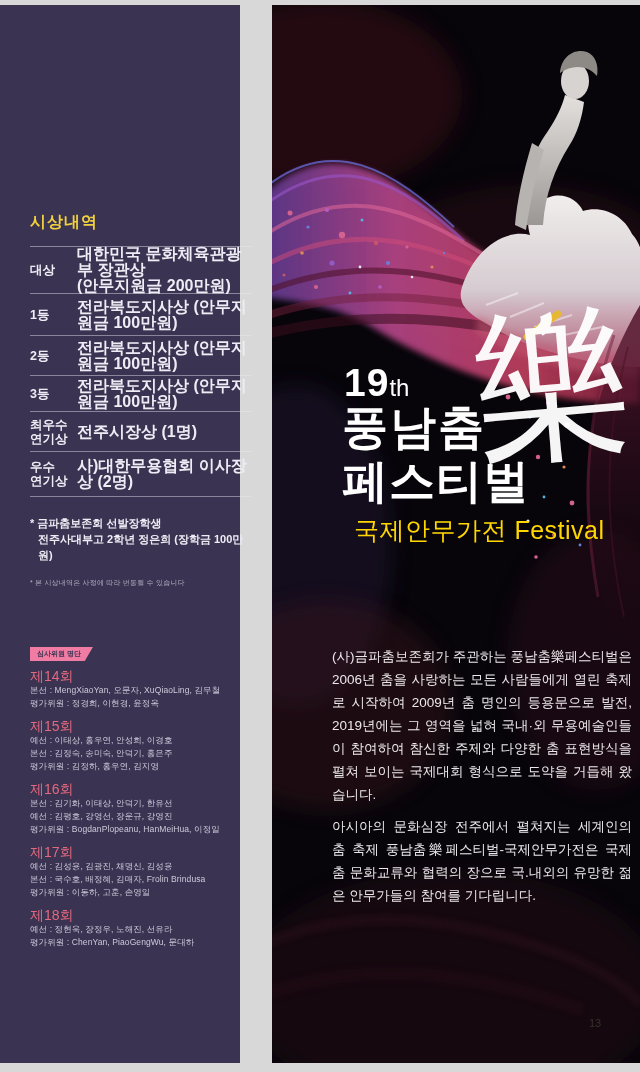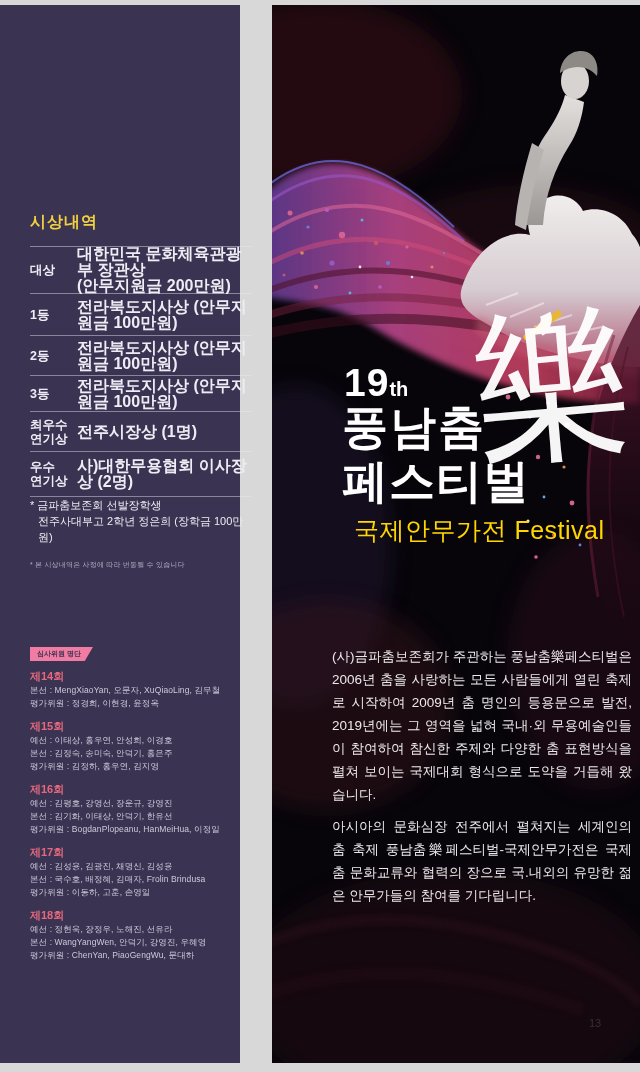--- a/index.html
+++ b/index.html
@@ -10,38 +10,38 @@
   
   .left-panel { position:absolute; left:0; top:5px; width:240px; height:1058px; background:#3a3351; }
   .awards { position:absolute; left:30px; top:207px; width:222px; }
   .awards-title { color:#f2d13f; font-size:16px; font-weight:800; letter-spacing:1px; margin-bottom:13px; }
   .awards-table { border-top:1px solid rgba(236,232,245,.45); border-bottom:1px solid rgba(236,232,245,.45); }
   .award-row { display:flex; align-items:center; border-bottom:1px solid rgba(236,232,245,.45); }
   .award-row:last-child { border-bottom:none; }
   .award-label { width:47px; flex:0 0 47px; color:#efecf5; font-size:12.5px; font-weight:600; white-space:pre-line; line-height:14px; }
   .award-value { color:#efecf5; font-size:16px; font-weight:600; line-height:16px; }
   .r1 { height:47px; } .r2 { height:42px; } .r3 { height:40px; } .r4 { height:36px; } .r5 { height:40px; } .r6 { height:44px; }
-  .scholarship { margin-top:0; color:#efecf5; font-size:11px; font-weight:400; line-height:16px; }
+  .scholarship { margin-top:18px; color:#efecf5; font-size:11px; font-weight:700; line-height:16px; }
   .scholarship .indent { padding-left:8px; }
   .disclaimer { margin-top:15px; color:#b7b0c6; font-size:7px; font-weight:500; letter-spacing:0.2px; }
 
   .jury { position:absolute; left:30px; top:637px; width:230px; }
   .jury-badge { display:inline-block; background:#f07ca3; color:#3a3351; font-size:7px; font-weight:800; padding:2px 12px 2px 7px; clip-path:polygon(0 0,100% 0,87% 100%,0 100%); margin-bottom:9px; }
   .jury-group { margin-bottom:10px; }
-  .jury-group-title { color:#e4697f; font-size:11px; font-weight:700; line-height:13px; margin-bottom:1px; }
+  .jury-group-title { color:#e4697f; font-size:14px; font-weight:400; line-height:13px; margin-bottom:1px; }
   .jury-line { color:#cfc9dc; font-size:8.5px; font-weight:500; line-height:13px; letter-spacing:0.1px; }
 
   
   .right-panel { position:absolute; left:272px; top:5px; width:368px; height:1058px; background:#080509; overflow:hidden; }
   .art { position:absolute; left:0; top:0; width:368px; height:1058px; }
 
   .calligraphy { position:absolute; left:192px; top:282px; width:180px; height:210px; color:#ffffff; font-size:158px; line-height:200px; font-family:"Liberation Serif", serif; transform:rotate(-5deg); text-align:center; opacity:.96; }
   .hero-edition { position:absolute; left:72px; top:356px; color:#fff; }
   .hero-num { font-size:39px; font-weight:800; letter-spacing:1px; }
-  .hero-th { font-size:20px; font-weight:700;margin-top:32px; }
+  .hero-th { font-size:24px; font-weight:400;margin-top:32px; }
   .hero-t1 { position:absolute; left:70px; top:392px; color:#fff; font-size:46px; font-weight:900; letter-spacing:2px; }
   .hero-t2 { position:absolute; left:70px; top:446px; color:#fff; font-size:46px; font-weight:900; letter-spacing:1px; }
   .hero-sub { position:absolute; left:82px; top:509px; color:#ffd600; font-size:25px; font-weight:400; letter-spacing:0.5px; }
 
   .paragraph { position:absolute; left:60px; width:300px; color:#ece7ea; font-size:13.5px; font-weight:500; line-height:23px; text-align:justify; }
   .p1 { top:640px; }
   .p2 { top:810px; }
 
   .page-number { position:absolute; left:589px; top:1017px; color:#37322d; font-size:11px;text-align:right; }
 </style>
@@ -101,34 +101,33 @@
         <div class="jury-line">평가위원 : 정경희, 이현경, 윤정옥</div>
       </div>
       <div class="jury-group">
         <div class="jury-group-title">제15회</div>
         <div class="jury-line">예선 : 이태상, 홍우연, 안성희, 이경호</div>
         <div class="jury-line">본선 : 김정숙, 송미숙, 안덕기, 홍은주</div>
         <div class="jury-line">평가위원 : 김정하, 홍우연, 김지영</div>
       </div>
       <div class="jury-group">
         <div class="jury-group-title">제16회</div>
+        <div class="jury-line">본선 : 김기화, 이태상, 안덕기, 한유선</div>
         <div class="jury-line">예선 : 김평호, 강영선, 장운규, 강영진</div>
-        <div class="jury-line">본선 : 김기화, 이태상, 안덕기, 한유선</div>
         <div class="jury-line">평가위원 : BogdanPlopeanu, HanMeiHua, 이정일</div>
       </div>
       <div class="jury-group">
         <div class="jury-group-title">제17회</div>
         <div class="jury-line">예선 : 김성용, 김광진, 채명신, 김성용</div>
         <div class="jury-line">본선 : 국수호, 배정혜, 김매자, Frolin Brindusa</div>
         <div class="jury-line">평가위원 : 이동하, 고훈, 손영일</div>
       </div>
       <div class="jury-group">
         <div class="jury-group-title">제18회</div>
         <div class="jury-line">예선 : 정현욱, 장정우, 노해진, 선유라</div>
-        <div class="jury-line">본선 : WangYangWen, 안덕기, 강영진, 우혜영</div>
         <div class="jury-line">평가위원 : ChenYan, PiaoGengWu, 문대하</div>
       </div>
     </div>
   </div>
 
   <div class="right-panel">
 
     <svg class="art" viewBox="0 0 368 1058" aria-hidden="true">
       <defs>
         <filter id="soft" x="-50%" y="-50%" width="200%" height="200%">

